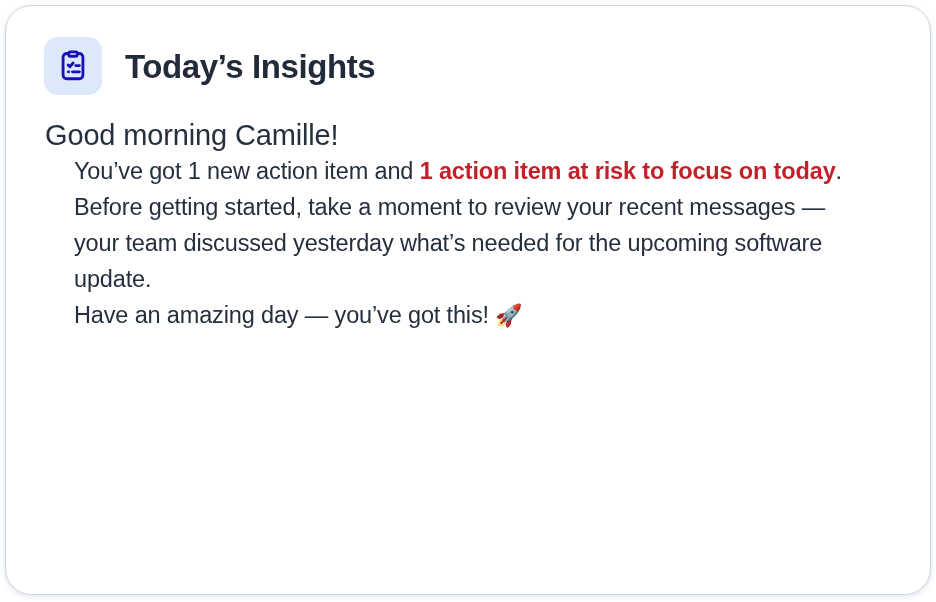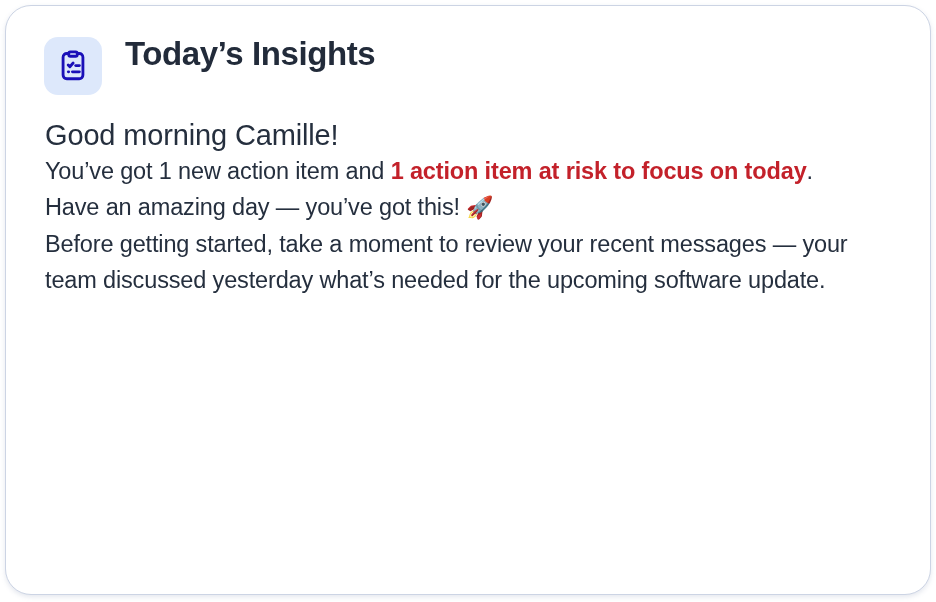--- a/index.html
+++ b/index.html
@@ -30,20 +30,21 @@
     box-sizing: border-box;
     background: #ffffff;
     border: 1px solid #ccd4e4;
     border-radius: 26px;
     box-shadow: 0 2px 5px rgba(120, 135, 170, 0.20);
     overflow: hidden;
   }
 
   .card-header {
     display: flex;
+    align-items: center;
     padding: 31px 0 0 38px;
   }
 
   .header-icon-badge {
     width: 58px;
     height: 58px;
     border-radius: 14px;
     background: #dde8fb;
     display: flex;
     align-items: center;
@@ -75,20 +76,21 @@
     color: #252f3e;
     letter-spacing: -0.15px;
   }
 
   .paragraph {
     font-size: 23.5px;
     line-height: 36px;
     color: #252f3e;
     letter-spacing: -0.15px;
     max-width: 820px;
+    margin-left: 29px;
   }
 
   .risk-highlight {
     color: #c3212a;
     font-weight: bold;
   }
 
   .emoji {
     font-size: 22px;
   }
@@ -117,22 +119,22 @@
     </div>
 
     <div class="card-body">
 
       <div class="body-line">Good morning Camille!</div>
 
       <div class="paragraph">
         <span>You’ve got 1 new action item and </span><span class="risk-highlight">1 action item at risk to focus on today</span><span>.</span>
       </div>
 
+      <div class="paragraph">Before getting started, take a moment to review your recent messages — your team discussed yesterday what’s needed for the upcoming software update.</div>
+
       <div class="paragraph">
         <span>Have an amazing day — you’ve got this! </span><span class="emoji">🚀</span>
       </div>
-
-      <div class="paragraph">Before getting started, take a moment to review your recent messages — your team discussed yesterday what’s needed for the upcoming software update.</div>
 
     </div>
 
   </div>
 </div>
 
 </body></html>

